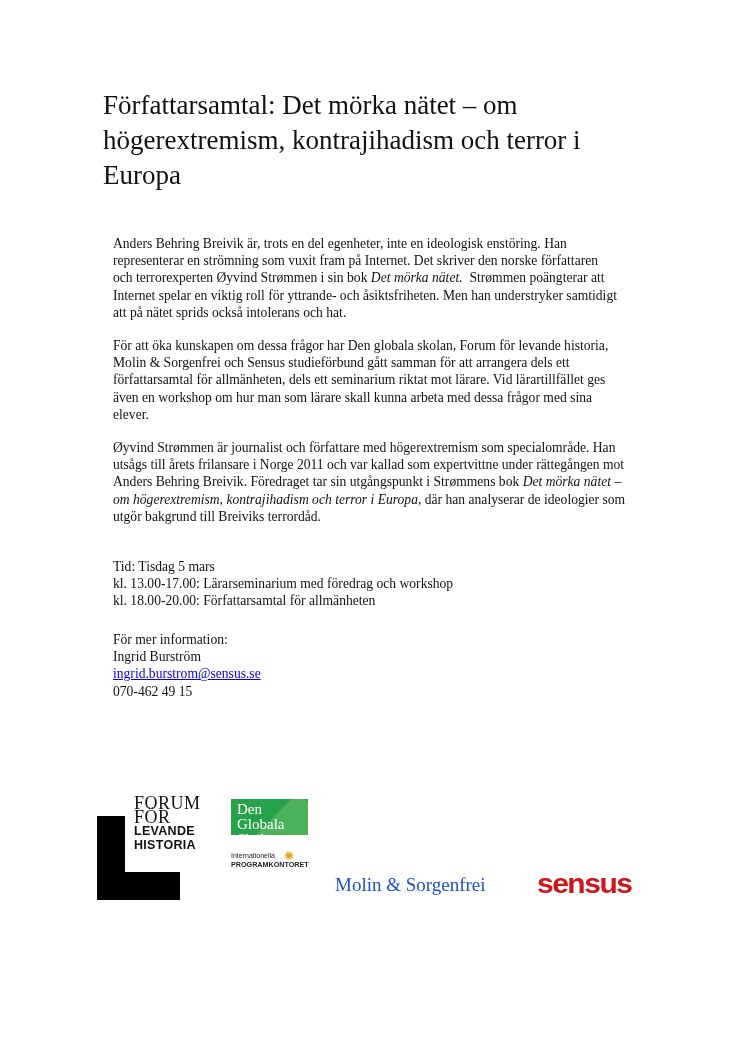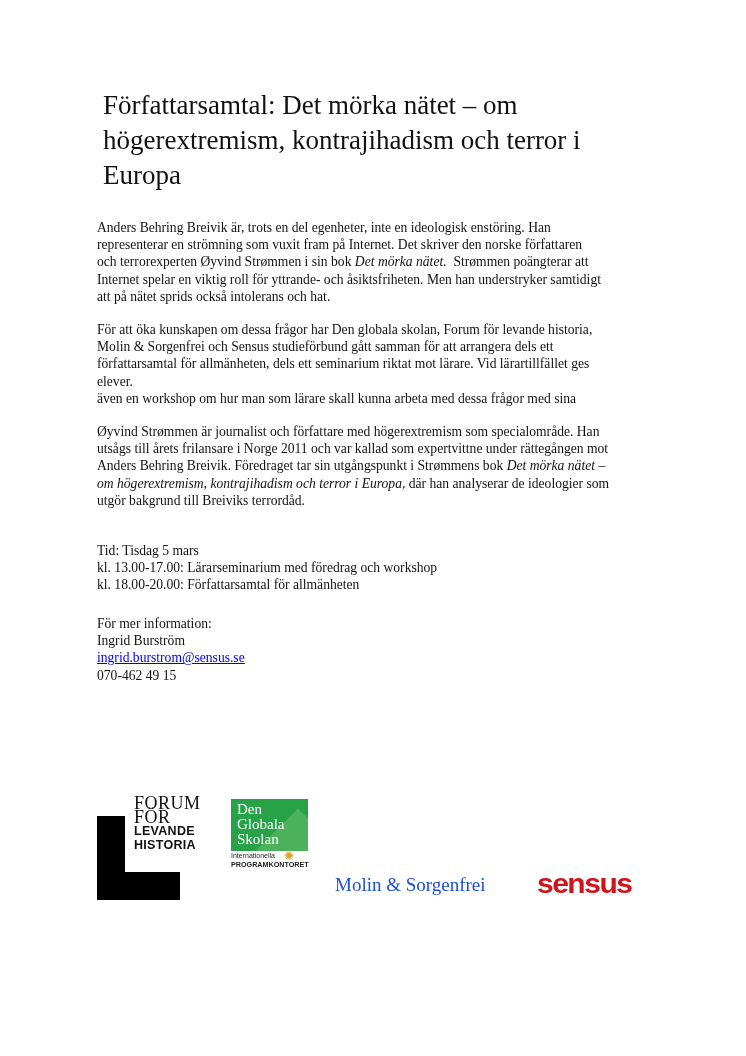--- a/index.html
+++ b/index.html
@@ -1,39 +1,39 @@
 <!DOCTYPE html>
 <html><head>
 <meta charset="utf-8">
 <style>
   html, body { margin: 0; padding: 0; background: #ffffff; }
   body { width: 746px; height: 1056px; position: relative; overflow: hidden;
          font-family: "Liberation Serif", "DejaVu Serif", serif; color: #111; }
   .title { position: absolute; left: 103px; top: 88px; width: 520px;
            font-size: 27px; line-height: 35px; font-weight: normal; margin: 0; color: #111; }
-  .para { position: absolute; left: 97px; width: 580px; font-size: 13.6px; line-height: 17.2px; margin: 0; }
+  .para { position: absolute; left: 97px; width: 580px; font-size: 13.6px; line-height: 17.2px; margin: 16px; }
   .p1 { top: 219px; }
   .p2 { top: 321px; }
   .p3 { top: 423px; }
   .p4 { top: 542px; }
   .p5 { top: 615px; }
   .line { display: block; white-space: nowrap; }
   em { font-style: italic; }
   a.email { color: #1a0dab; color: #0000ee; text-decoration: underline; }
 
   
   .logo-flh { position: absolute; left: 97px; top: 796px; width: 125px; height: 104px; }
   .flh-vert { position: absolute; left: 0; top: 20px; width: 28px; height: 84px; background: #000; }
   .flh-horz { position: absolute; left: 0; top: 76px; width: 83px; height: 28px; background: #000; }
   .flh-text { position: absolute; left: 37px; top: 0; line-height: 14px; }
   .flh-serif { font-family: "Liberation Serif", serif; font-size: 18px; letter-spacing: 0.5px; display:block; }
   .flh-bold { font-family: "Liberation Sans", sans-serif; font-size: 12.5px; font-weight: bold; display:block; letter-spacing: 0.3px; }
 
   .logo-dgs { position: absolute; left: 231px; top: 799px; width: 78px; height: 102px; }
-  .dgs-box { position: absolute; left: 0; top: 0; width: 77px; height: 52px; background: #27a249; overflow: hidden; }
+  .dgs-box { position: absolute; left: 0; top: 0; width: 77px; height: 36px; background: #27a249; overflow: hidden; }
   .dgs-box::after { content: ""; position: absolute; right: -20px; bottom: -30px; width: 60px; height: 60px;
                     background: #5bb863; transform: rotate(45deg); opacity: 0.7; }
   .dgs-title { position: absolute; left: 6px; top: 3px; color: #ffffff; font-family: "Liberation Serif", serif;
                font-size: 15px; line-height: 15px; z-index: 2; }
   .dgs-title span { display: block; }
   .dgs-sub { position: absolute; left: 0; top: 52px; width: 78px; font-family: "Liberation Sans", sans-serif; font-size: 7px; line-height: 9px; color: #222; }
   .dgs-sub span { display: block; }
   .dgs-sub .b { font-weight: bold; font-size: 7.2px; }
   .dgs-star { position: absolute; left: 53px; top: 50px; font-size: 12px; color: #e0a020; }
 
@@ -55,22 +55,22 @@
   <span class="line">representerar en strömning som vuxit fram på Internet. Det skriver den norske författaren</span>
   <span class="line"><span>och terrorexperten Øyvind Strømmen i sin bok </span><em>Det mörka nätet.</em><span style="white-space:pre">  Strømmen poängterar att</span></span>
   <span class="line">Internet spelar en viktig roll för yttrande- och åsiktsfriheten. Men han understryker samtidigt</span>
   <span class="line">att på nätet sprids också intolerans och hat.</span>
 </p>
 
 <p class="para p2">
   <span class="line">För att öka kunskapen om dessa frågor har Den globala skolan, Forum för levande historia,</span>
   <span class="line">Molin &amp; Sorgenfrei och Sensus studieförbund gått samman för att arrangera dels ett</span>
   <span class="line">författarsamtal för allmänheten, dels ett seminarium riktat mot lärare. Vid lärartillfället ges</span>
+  <span class="line">även en workshop om hur man som lärare skall kunna arbeta med dessa frågor med sina</span>
   <span class="line">elever.</span>
-  <span class="line">även en workshop om hur man som lärare skall kunna arbeta med dessa frågor med sina</span>
 </p>
 
 <p class="para p3">
   <span class="line">Øyvind Strømmen är journalist och författare med högerextremism som specialområde. Han</span>
   <span class="line">utsågs till årets frilansare i Norge 2011 och var kallad som expertvittne under rättegången mot</span>
   <span class="line"><span>Anders Behring Breivik. Föredraget tar sin utgångspunkt i Strømmens bok </span><em>Det mörka nätet –</em></span>
   <span class="line"><em>om högerextremism, kontrajihadism och terror i Europa,</em><span style="white-space:pre"> där han analyserar de ideologier som</span></span>
   <span class="line">utgör bakgrund till Breiviks terrordåd.</span>
 </p>
 

